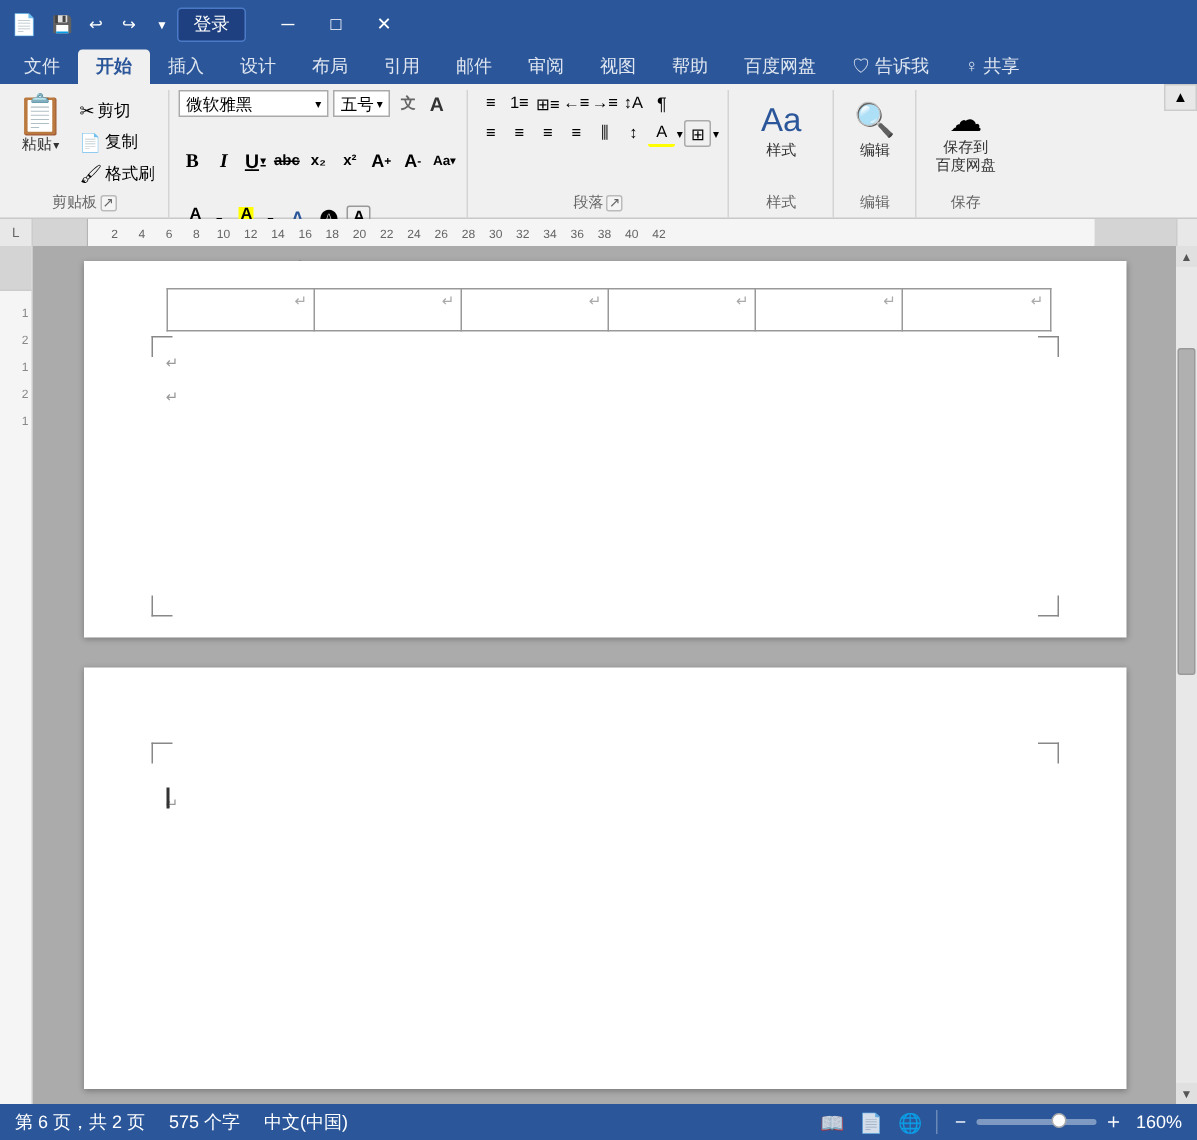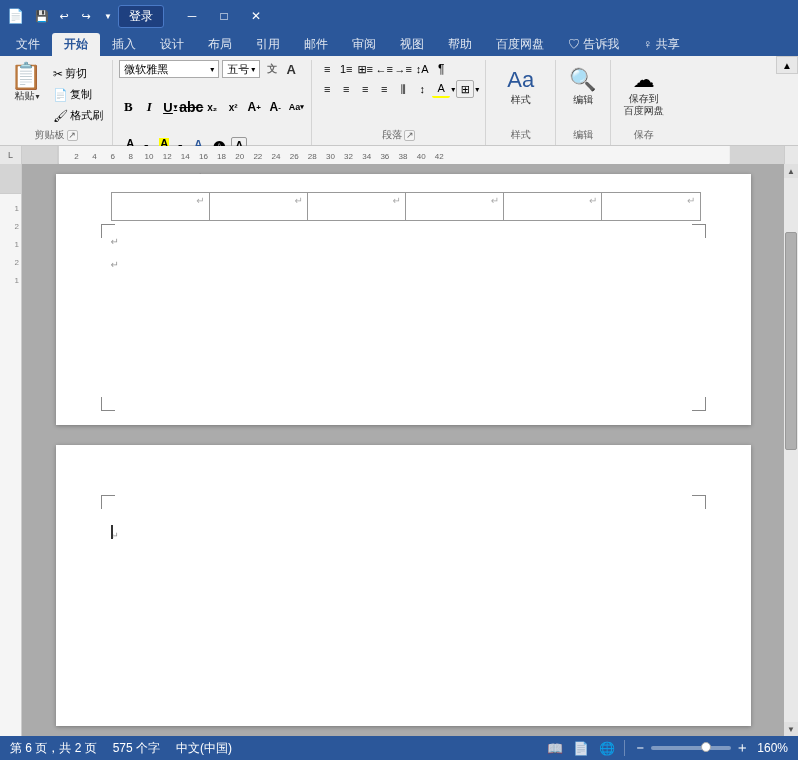--- a/index.html
+++ b/index.html
@@ -569,21 +569,21 @@
           </div>
         </div>
 
         <div class="font-row">
           <div class="font-icon-btn" style="font-weight:bold;font-family:serif;">B</div>
           <div class="font-icon-btn" style="font-style:italic;font-family:serif;">I</div>
           <div class="font-icon-btn" style="text-decoration:underline;display:flex;align-items:center;gap:1px;">
             <span style="text-decoration:underline;">U</span>
               <span style="font-size:7px;">▾</span>
           </div>
-          <div class="font-icon-btn" style="text-decoration:line-through;font-size:14px;">abc</div>
+          <div class="font-icon-btn" style="text-decoration:line-through;font-size:10px;">abc</div>
           <div class="font-icon-btn" style="font-size:10px;">x₂</div>
           <div class="font-icon-btn" style="font-size:10px;">x²</div>
           <div class="font-icon-btn" style="font-size:12px;">A<span style="font-size:8px;vertical-align:super;">+</span></div>
           <div class="font-icon-btn" style="font-size:12px;">A<span style="font-size:8px;vertical-align:super;">-</span></div>
           <div class="font-icon-btn" style="font-size:9px;">Aa<span style="font-size:7px;">▾</span></div>
         </div>
 
         <div class="font-row">
           <div class="color-btn">
             <span class="color-letter">A</span>

